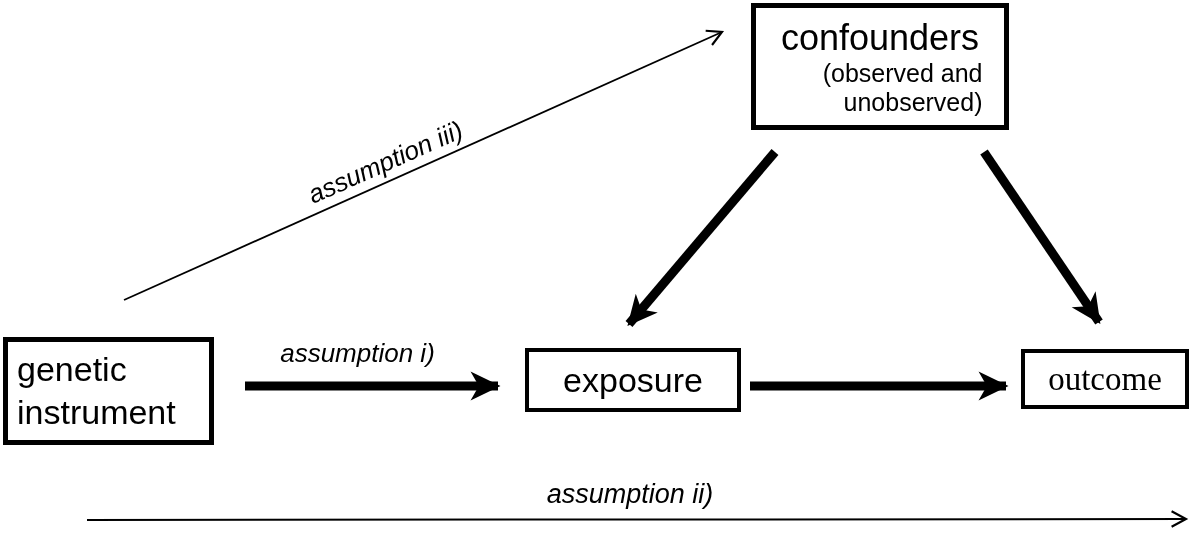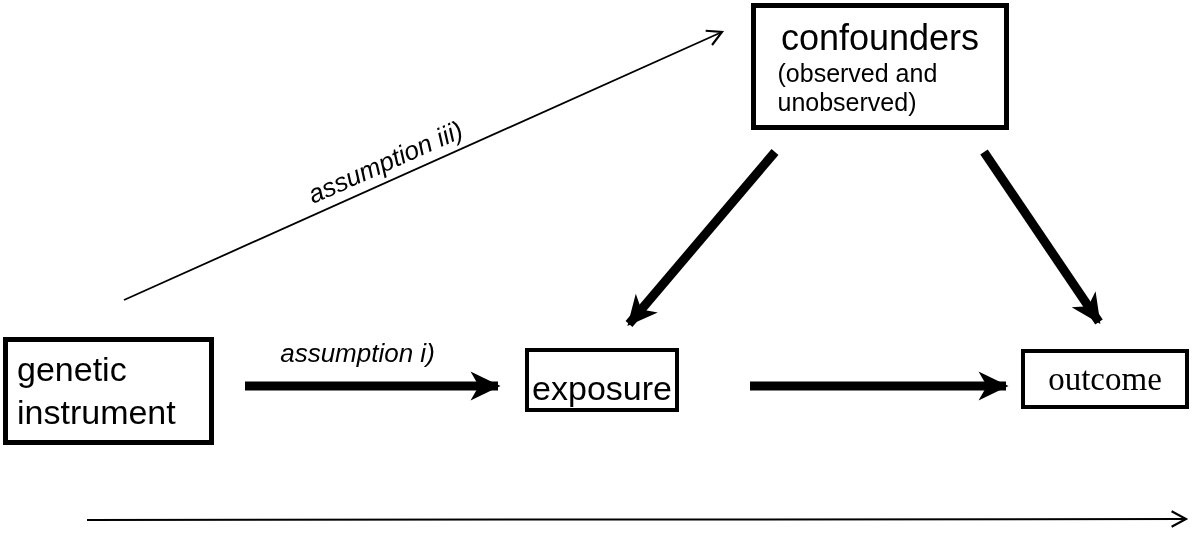--- a/index.html
+++ b/index.html
@@ -39,25 +39,24 @@
     height: 108px;
     justify-content: flex-start;
     padding-left: 9px;
     font-size: 34px;
     line-height: 1.27;
     text-align: left;
   }
   .node-exposure {
     left: 525px;
     top: 348px;
-    width: 154px;
+    width: 216px;
     height: 64px;
     border-width: 4px;
     font-size: 34px;
-    align-items: flex-end;
   }
   .node-outcome {
     left: 1021px;
     top: 349px;
     width: 168px;
     height: 60px;
     border-width: 4px;
     font-size: 33px;
     font-family: Liberation Serif, serif;
   }
@@ -70,21 +69,21 @@
     padding-top: 2px;
   }
   .conf-title {
     font-size: 36px;
     line-height: 1.15;
   }
   .conf-subtitle {
     font-size: 25px;
     line-height: 1.18;
     width: 205px;
-    text-align: left;
+    text-align: right;
   }
   .assumption-label {
     position: absolute;
     font-style: italic;
     font-size: 26px;
     white-space: nowrap;
     text-align: center;
   }
   .label-i {
     left: 250px;
@@ -144,16 +143,17 @@
     <span>outcome</span>
   </div>
 
   <div class="node node-confounders">
     <div class="conf-title">confounders</div>
     <div class="conf-subtitle">(observed and unobserved)</div>
   </div>
 
   <div class="assumption-label label-i">assumption i)</div>
 
+  <div class="assumption-label label-ii">assumption ii)</div>
 
   <div class="assumption-label label-iii">assumption iii)</div>
 
 </div>
 
 </body></html>

